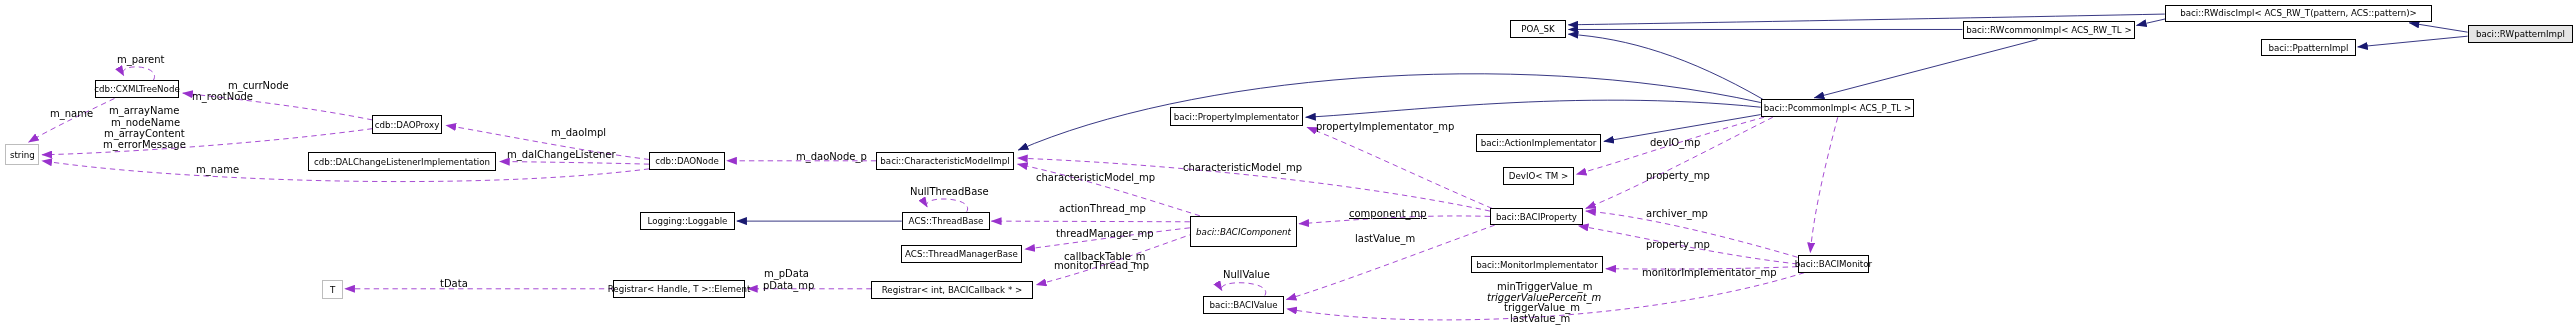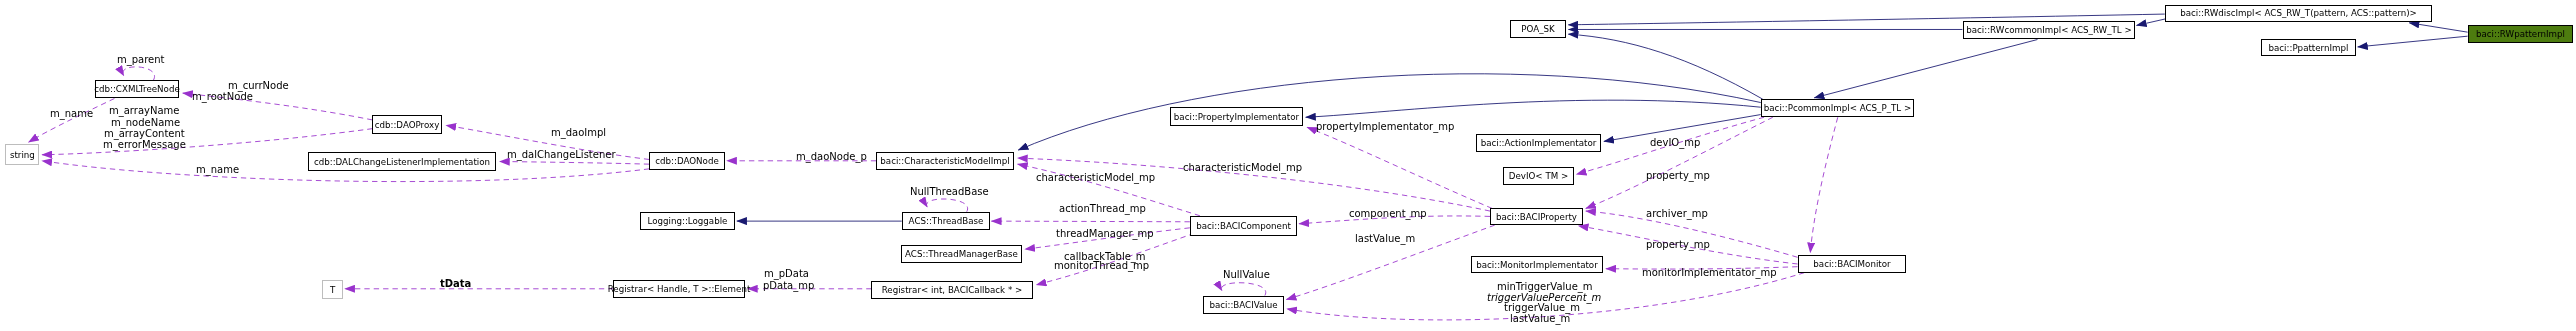--- a/index.html
+++ b/index.html
@@ -15,21 +15,21 @@
     position:absolute;
     display:flex;align-items:center;justify-content:center;
     background:#ffffff;
     border:0.7px solid #000000;
     font-size:8.7px;color:#000000;
     white-space:nowrap;
     box-sizing:border-box;
     z-index:2;
   }
   .node.external{border-color:#bdbdbd;}
-  .node.highlight{background:#4d7c0f;}
+  .node.highlight{background:#e5e5e5;}
   .elabel{
     position:absolute;
     font-size:10px;color:#000000;
     white-space:nowrap;
     z-index:3;
   }
 </style>
 </head>
 <body>
 
@@ -96,29 +96,29 @@
   <div class="node" style="left:308px;top:152px;width:188px;height:19px;">cdb::DALChangeListenerImplementation</div>
   <div class="node" style="left:649px;top:152px;width:76px;height:18px;">cdb::DAONode</div>
   <div class="node" style="left:640px;top:212px;width:95px;height:18px;">Logging::Loggable</div>
   <div class="node" style="left:876px;top:152px;width:138px;height:18px;">baci::CharacteristicModelImpl</div>
   <div class="node" style="left:902px;top:212px;width:88px;height:18px;">ACS::ThreadBase</div>
   <div class="node" style="left:901px;top:245px;width:121px;height:18px;">ACS::ThreadManagerBase</div>
   <div class="node" style="left:613px;top:280px;width:132px;height:18px;">Registrar&lt; Handle, T &gt;::Element</div>
   <div class="node" style="left:871px;top:281px;width:162px;height:18px;">Registrar&lt; int, BACICallback * &gt;</div>
   <div class="node external" style="left:322px;top:280px;width:21.4px;height:19px;">T</div>
   <div class="node" style="left:1170px;top:107px;width:133px;height:19px;">baci::PropertyImplementator</div>
-  <div class="node" style="left:1190px;top:216px;width:107px;height:20px;">baci::BACIComponent</div>
+  <div class="node" style="left:1190px;top:216px;width:107px;height:31px;font-style:italic;">baci::BACIComponent</div>
   <div class="node" style="left:1203px;top:296px;width:81px;height:18px;">baci::BACIValue</div>
   <div class="node" style="left:1510px;top:20px;width:56px;height:18px;">POA_SK</div>
   <div class="node" style="left:1761px;top:99px;width:153px;height:18px;">baci::PcommonImpl&lt; ACS_P_TL &gt;</div>
   <div class="node" style="left:1476px;top:134px;width:125px;height:18px;">baci::ActionImplementator</div>
   <div class="node" style="left:1503px;top:167px;width:71px;height:18px;">DevIO&lt; TM &gt;</div>
   <div class="node" style="left:1490px;top:208px;width:93px;height:17.4px;">baci::BACIProperty</div>
   <div class="node" style="left:1471px;top:256px;width:132px;height:17.4px;">baci::MonitorImplementator</div>
-  <div class="node" style="left:1798px;top:255px;width:108px;height:18px;">baci::BACIMonitor</div>
+  <div class="node" style="left:1798px;top:255px;width:71px;height:18px;">baci::BACIMonitor</div>
   <div class="node" style="left:1963px;top:21.4px;width:172px;height:18px;">baci::RWcommonImpl&lt; ACS_RW_TL &gt;</div>
   <div class="node" style="left:2165px;top:4.7px;width:267px;height:17.4px;">baci::RWdiscImpl&lt; ACS_RW_T(pattern, ACS::pattern)&gt;</div>
   <div class="node" style="left:2261px;top:39px;width:95px;height:17.4px;">baci::PpatternImpl</div>
   <div class="node highlight" style="left:2468px;top:25px;width:105px;height:18px;">baci::RWpatternImpl</div>
 
   <div class="elabel" style="left:117px;top:54px;">m_parent</div>
   <div class="elabel" style="left:192px;top:80px;padding-left:36px;">m_currNode</div>
   <div class="elabel" style="left:192px;top:91px;">m_rootNode</div>
   <div class="elabel" style="left:50px;top:108px;">m_name</div>
   <div class="elabel" style="left:109px;top:105px;">m_arrayName</div>
@@ -131,25 +131,25 @@
   <div class="elabel" style="left:796px;top:151px;">m_daoNode_p</div>
   <div class="elabel" style="left:910px;top:186px;">NullThreadBase</div>
   <div class="elabel" style="left:1036px;top:172px;">characteristicModel_mp</div>
   <div class="elabel" style="left:1183px;top:162px;">characteristicModel_mp</div>
   <div class="elabel" style="left:1059px;top:203px;">actionThread_mp</div>
   <div class="elabel" style="left:1054px;top:228px;margin-top:32px;">monitorThread_mp</div>
   <div class="elabel" style="left:1056px;top:228px;">threadManager_mp</div>
   <div class="elabel" style="left:1064px;top:251px;">callbackTable_m</div>
   <div class="elabel" style="left:764px;top:268px;">m_pData</div>
   <div class="elabel" style="left:763px;top:280px;">pData_mp</div>
-  <div class="elabel" style="left:440px;top:278px;font-weight:bold;">tData</div>
+  <div class="elabel" style="left:440px;top:278px;">tData</div>
   <div class="elabel" style="left:1316px;top:121px;">propertyImplementator_mp</div>
   <div class="elabel" style="left:1650px;top:137px;">devIO_mp</div>
   <div class="elabel" style="left:1646px;top:170px;">property_mp</div>
-  <div class="elabel" style="left:1349px;top:208px;">component_mp</div>
+  <div class="elabel" style="left:1349px;top:208px;text-decoration:underline;">component_mp</div>
   <div class="elabel" style="left:1355px;top:233px;">lastValue_m</div>
   <div class="elabel" style="left:1223px;top:269px;">NullValue</div>
   <div class="elabel" style="left:1646px;top:208px;">archiver_mp</div>
   <div class="elabel" style="left:1646px;top:239px;">property_mp</div>
   <div class="elabel" style="left:1614px;top:267px;padding-left:28px;">monitorImplementator_mp</div>
   <div class="elabel" style="left:1497px;top:281px;">minTriggerValue_m</div>
   <div class="elabel" style="left:1487px;top:292px;font-style:italic;">triggerValuePercent_m</div>
   <div class="elabel" style="left:1504px;top:302px;">triggerValue_m</div>
   <div class="elabel" style="left:1510px;top:313px;">lastValue_m</div>
 

